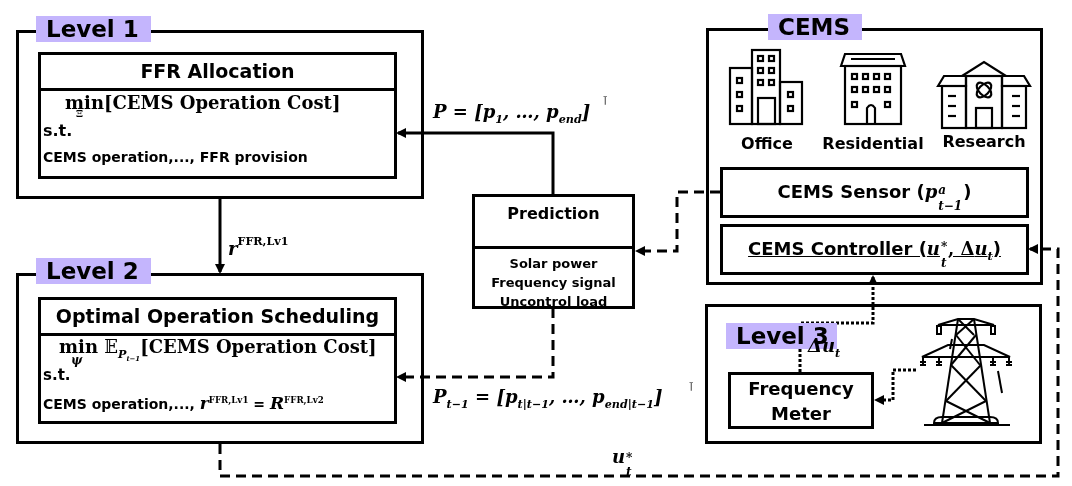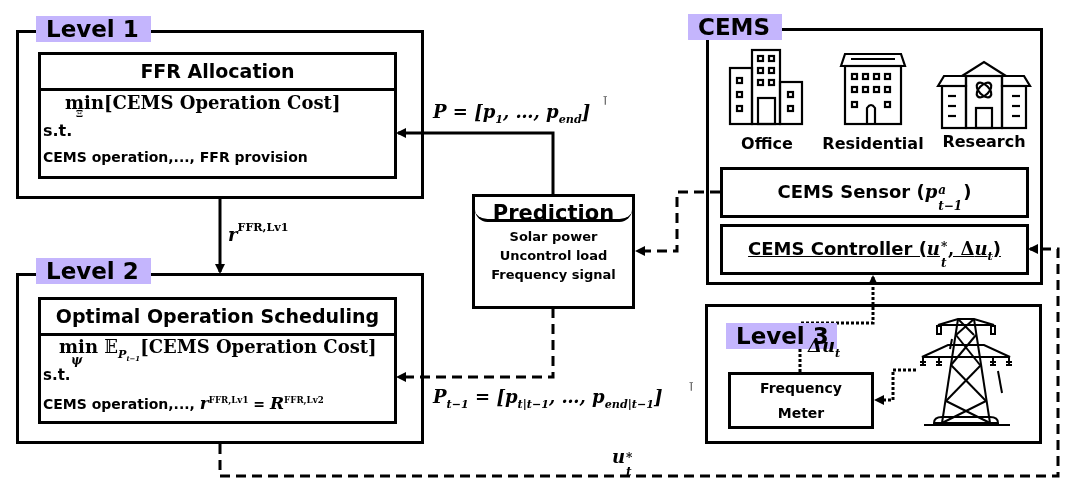--- a/index.html
+++ b/index.html
@@ -54,21 +54,21 @@
   </div>
   <div class="label sans" style="left:2px; top:66px; font-size:16px;">s.t.</div>
   <div class="label sans" style="left:2px; top:94px; font-size:14px;">CEMS operation,..., FFR provision</div>
 </div>
 
 <div class="label serif it" style="left:433px; top:101px; font-size:18px;">
   <span>P = [</span><span>p</span><sub>1</sub><span>, …, </span><span>p</span><sub>end</sub><span>]</span>
 </div>
 <div class="label" style="left:602px; top:94px; font-size:12px; font-family:'DejaVu Sans', sans-serif;">⊺</div>
 
-<div class="label serif it" style="left:228px; top:224px; font-size:18px;">
+<div class="label serif it" style="left:228px; top:238px; font-size:18px;">
   <span>r</span><sup style="font-style:normal; position:relative; top:-3px;">FFR,Lv1</sup>
 </div>
 
 <div class="frame" style="left:16px; top:273px; width:408px; height:171px;"></div>
 <div class="legend-title" style="left:36px; top:258px;">Level 2</div>
 <div class="box" style="left:38px; top:297px; width:359px; height:127px;">
   <div class="box-head" style="height:36px; font-size:19px; line-height:33px;">Optimal Operation Scheduling</div>
   <div class="label serif" style="left:18px; top:36px; font-size:18px;">
     <span style="position:relative; display:inline-block;">
       <span>min</span>
@@ -85,30 +85,30 @@
 <div class="label serif it" style="left:433px; top:386px; font-size:18px;">
   <span>P</span><sub>t−1</sub><span> = [</span><span>p</span><sub>t|t−1</sub><span>, …, </span><span>p</span><sub>end|t−1</sub><span>]</span>
 </div>
 <div class="label" style="left:688px; top:380px; font-size:12px; font-family:'DejaVu Sans', sans-serif;">⊺</div>
 
 <div class="label serif it" style="left:612px; top:446px; font-size:18px;">
   <span>u</span><span style="display:inline-block; position:relative; width:8px;"><span style="position:absolute; left:1px; top:-12px; font-size:12px; font-style:normal;">*</span><span style="position:absolute; left:1px; top:2px; font-size:12px;">t</span></span>
 </div>
 
 <div class="box" style="left:472px; top:194px; width:163px; height:115px;">
-  <div class="box-head" style="height:25px; font-size:21px; line-height:33px;border-radius:17px;">Prediction</div>
+  <div class="box-head" style="height:52px; font-size:16px; line-height:33px;">Prediction</div>
   <div class="sans center" style="font-size:13px; line-height:19px; padding-top:5px;">
     <div>Solar power</div>
+    <div>Frequency signal</div>
     <div>Uncontrol load</div>
-    <div>Frequency signal</div>
   </div>
 </div>
 
 <div class="frame" style="left:706px; top:28px; width:337px; height:257px;"></div>
-<div class="legend-title" style="left:688px; top:14px;">CEMS</div>
+<div class="legend-title" style="left:768px; top:14px;">CEMS</div>
 
 <svg class="abs" width="86" height="78" style="left:724px; top:48px;" viewBox="0 0 86 78">
   <g fill="none" stroke="#000" stroke-width="2.2">
     <rect x="28" y="2" width="28" height="74"></rect>
     <rect x="6" y="20" width="22" height="56"></rect>
     <rect x="56" y="34" width="22" height="42"></rect>
     <rect x="34" y="50" width="17" height="26"></rect>
     <rect x="34" y="8" width="5" height="5"></rect>
       <rect x="45" y="8" width="5" height="5"></rect>
     <rect x="34" y="20" width="5" height="5"></rect>
@@ -171,21 +171,21 @@
   <span>CEMS Controller (</span><span class="serif it">u</span><span style="display:inline-block; position:relative; width:8px; height:10px;"><span class="serif" style="position:absolute; left:1px; top:-20px; font-size:12px;">*</span><span class="serif it" style="position:absolute; left:1px; top:-4px; font-size:12px;">t</span></span><span class="serif">, Δ</span><span class="serif it">u</span><sub class="serif it">t</sub><span>)</span>
 </div>
 
 <div class="frame" style="left:705px; top:304px; width:337px; height:140px;"></div>
 <div class="legend-title" style="left:726px; top:290px; padding-right:8px;margin-top:33px;">Level 3</div>
 
 <div class="label serif it" style="left:808px; top:335px; font-size:18px;">
   <span>Δu</span><sub>t</sub>
 </div>
 
-<div class="box sans center" style="left:728px; top:372px; width:146px; height:57px; font-size:14px; line-height:25px; padding-top:1px;">
+<div class="box sans center" style="left:728px; top:372px; width:146px; height:57px; font-size:18px; line-height:25px; padding-top:1px;">
   <div>Frequency</div>
   <div>Meter</div>
 </div>
 
 <svg class="abs" width="100" height="122" style="left:918px; top:313px;" viewBox="0 0 100 122">
   <g fill="none" stroke="#000" stroke-width="2">
 
     <path d="M20,12 L40,6 L56,6 L76,12 Z"></path>
     <rect x="19" y="13" width="4" height="8"></rect>
       <rect x="73" y="13" width="4" height="8"></rect>

